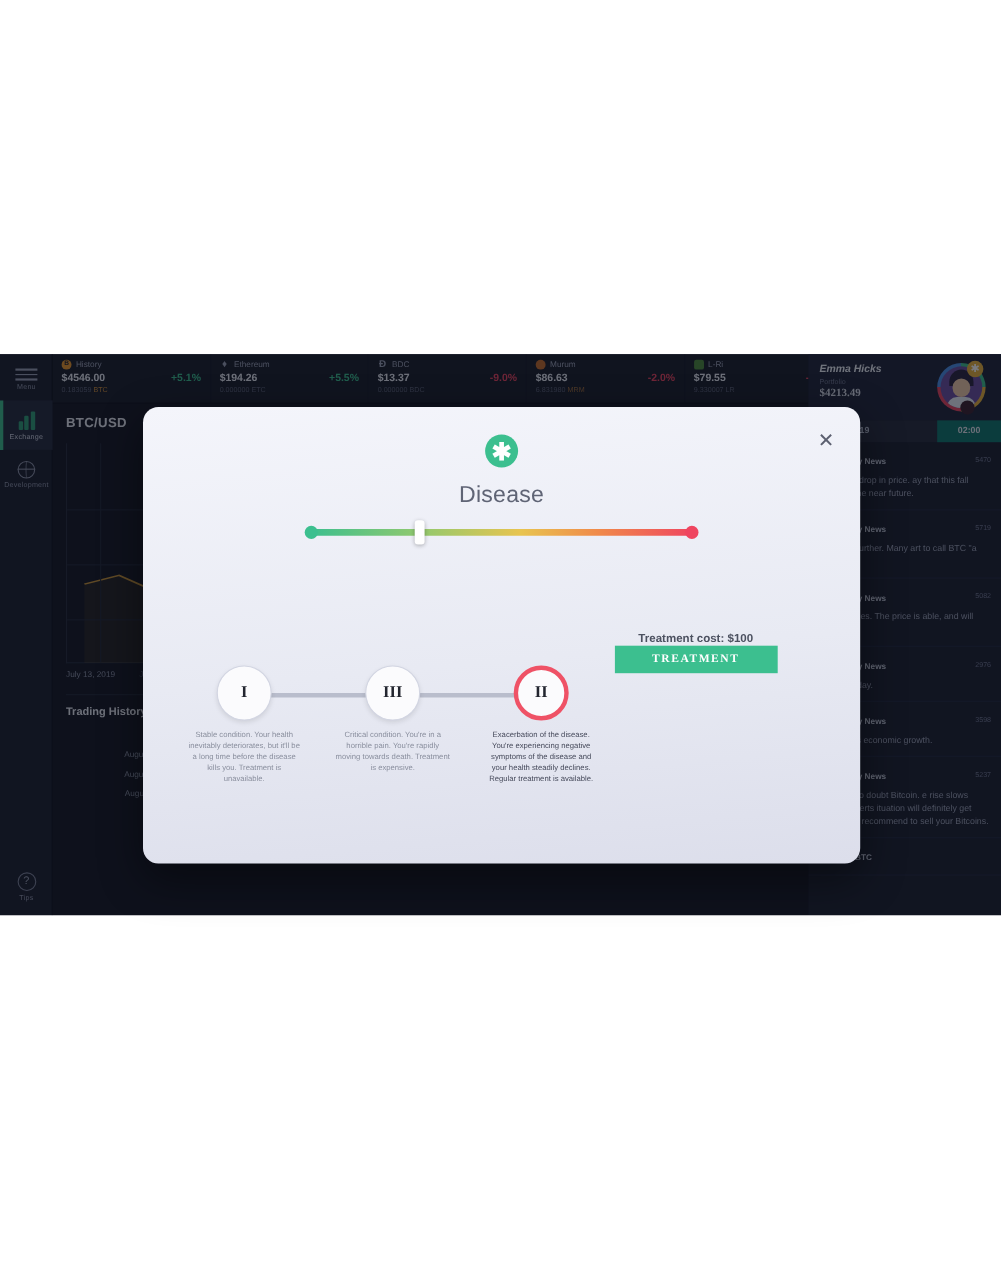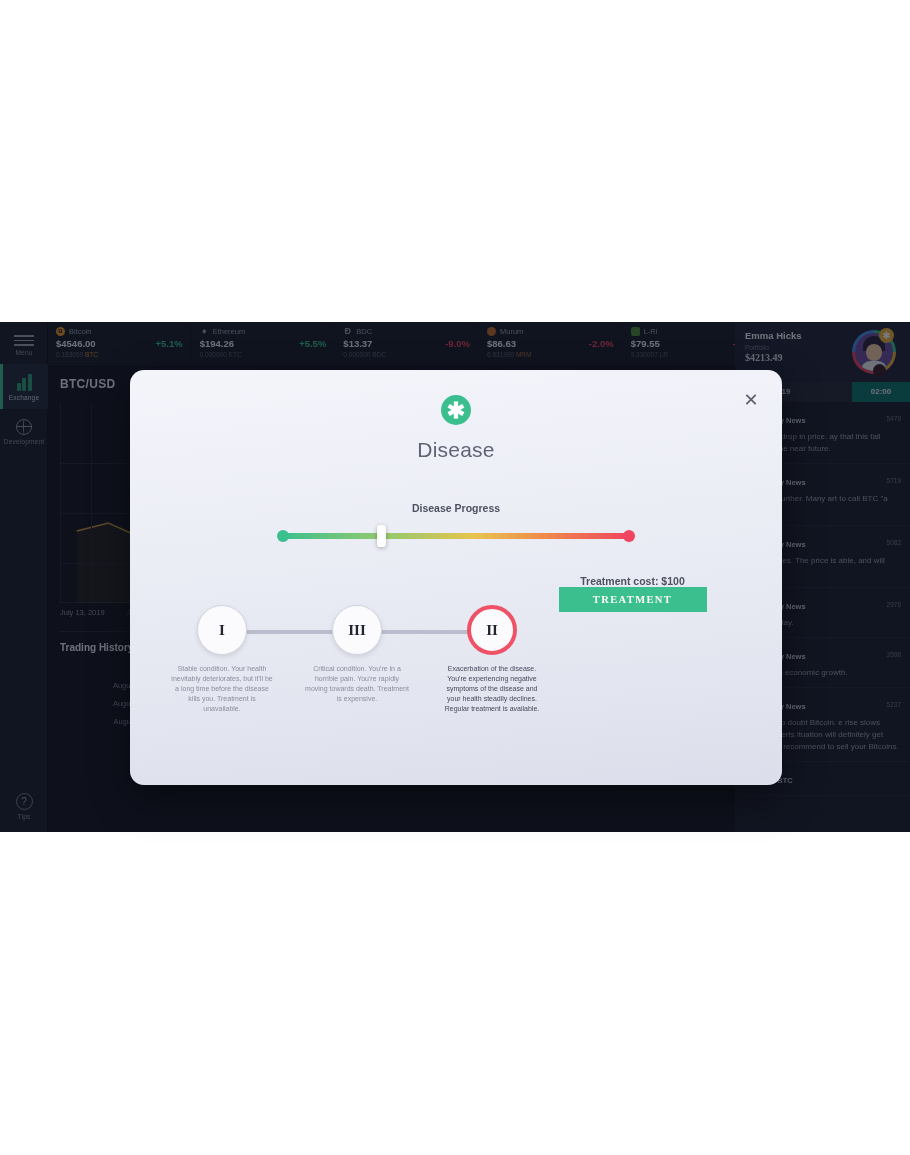--- a/index.html
+++ b/index.html
@@ -55,21 +55,21 @@
   .axis { margin-top:5px; font-size:7.5px; color:#8d93a8; display:flex; gap:22px; }
   .axis .dim { color:#565c72; }
   .hist-title { margin-top:14px; font-size:10px; color:#e6e9f2; font-weight:bold;
                 border-top:1px solid #23283a; padding-top:10px; }
   .hist-row { font-size:7.5px; color:#8d93a8; margin-top:9px; text-align:right; width:95px; }
   .hist-head-r { font-size:7.5px; color:#6f7590; margin-top:10px; text-align:right; width:95px; }
 
   
   .rpanel { position:absolute; right:0; top:0; width:175px; height:510px; background:#1b1f30; }
   .profile { height:60px; padding:8px 10px; position:relative; background:#20253a; }
-  .pname { font-size:9.5px; color:#eceff7; font-weight:bold; }
+  .pname { font-size:9.5px; color:#eceff7; font-weight:bold;font-style:italic; }
   .plabel { font-size:6.5px; color:#6f7590; margin-top:3px; }
   .pval { font-size:10px; color:#d7dbe8; font-weight:bold; margin-top:1px;font-family:Liberation Serif, serif; }
   .avatar { position:absolute; right:14px; top:8px; width:44px; height:44px; border-radius:50%;
             background:conic-gradient(#3cbf8f 0 25%, #e8b23c 0 50%, #e8445f 0 75%, #4a8ee8 0 100%);
             padding:3px; }
   .avatar-in { width:100%; height:100%; border-radius:50%; background:#6c4fa3; position:relative;
                overflow:hidden; }
   .av-hair { position:absolute; left:8px; top:3px; width:22px; height:15px; border-radius:11px 11px 0 0;
              background:#2b2440; }
   .av-face { position:absolute; left:11px; top:11px; width:16px; height:17px; border-radius:8px;
@@ -165,21 +165,21 @@
     <div class="tips">
       <div class="qmark">?</div>
       <div class="rail-label">Tips</div>
     </div>
   </div>
 
   <div class="ticker">
     <div class="tk">
       <div class="tk-top">
           <span class="tk-dot" style="background:#e8962c">B</span>
-          <span class="tk-name">Bitcoin</span>
+          <span class="tk-name">History</span>
         </div>
       <div class="tk-mid">
           <span class="tk-price">$4546.00</span>
           <span class="tk-chg up">+5.1%</span>
         </div>
       <div class="tk-bot"><span>0.183059</span> <span style="color:#c98a3a">BTC</span></div>
     </div>
     <div class="tk">
       <div class="tk-top">
           <span class="tk-dot" style="background:none;color:#9aa0b5;font-size:9px">♦</span>
@@ -330,21 +330,20 @@
     </div>
   </div>
 
   <div class="overlay"></div>
 </div>
 
 <div class="modal">
   <div class="close">✕</div>
   <div class="m-icon">✱</div>
   <div class="m-title">Disease</div>
-  <div class="dp-label">Disease Progress</div>
 
   <div class="slider">
     <div class="track"></div>
     <div class="cap l"></div>
     <div class="cap r"></div>
     <div class="handle"></div>
   </div>
 
   <div class="stages">
     <div class="stage-line"></div>

